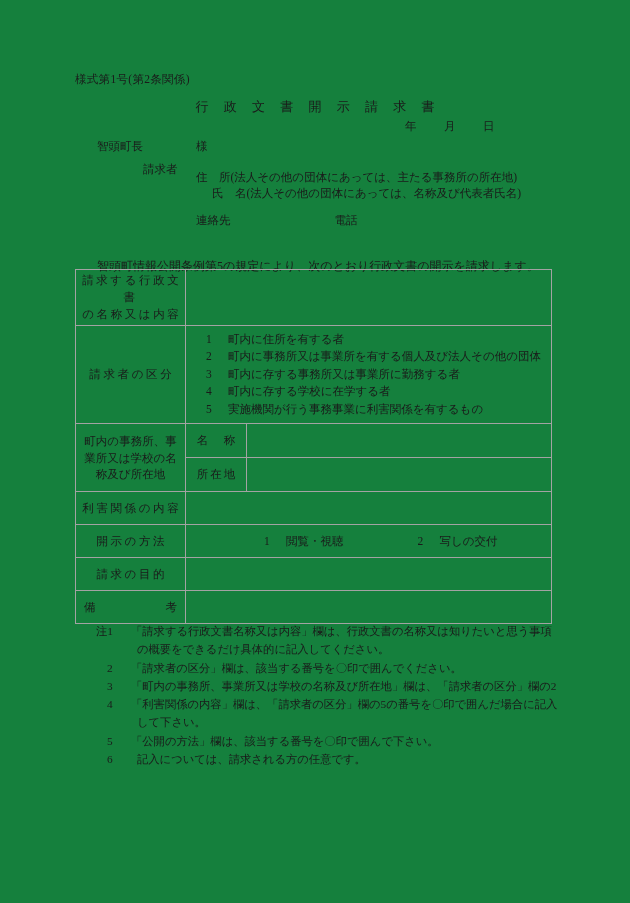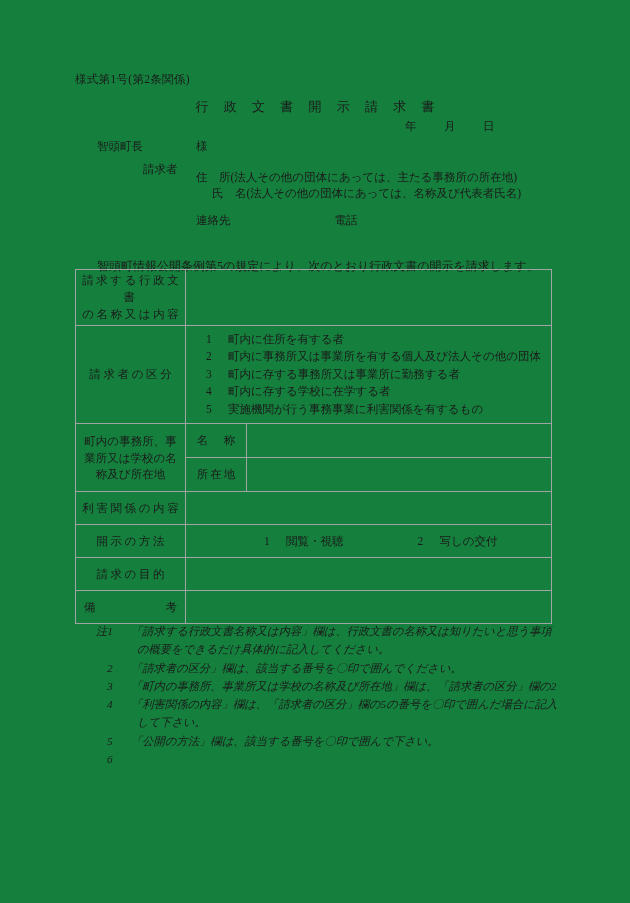--- a/index.html
+++ b/index.html
@@ -182,21 +182,20 @@
     left: 96px;
     top: 622px;
     width: 490px;
     font-size: 11.3px;
     line-height: 1.62;
   }
   .note {
     position: relative;
     padding-left: 35px;
     margin-bottom: 0px;
-    font-style: italic;
   }
   .note .marker {
     position: absolute;
     left: 0;
     top: 0;
     width: 30px;
     text-align: left;
   }
   .note .marker.indent-num {
     text-align: left;
@@ -341,17 +340,18 @@
     </div>
     <div class="note">
       <span class="marker indent-num">5</span>
       <span class="body">
         <span>「公開の方法」欄は、該当する番号を〇印で囲んで下さい。</span>
       </span>
     </div>
     <div class="note">
       <span class="marker indent-num">6</span>
       <span class="body">
+        <span class="cont">記入については、請求される方の任意です。</span>
       </span>
     </div>
   </div>
 
 </div>
 
 </body></html>

